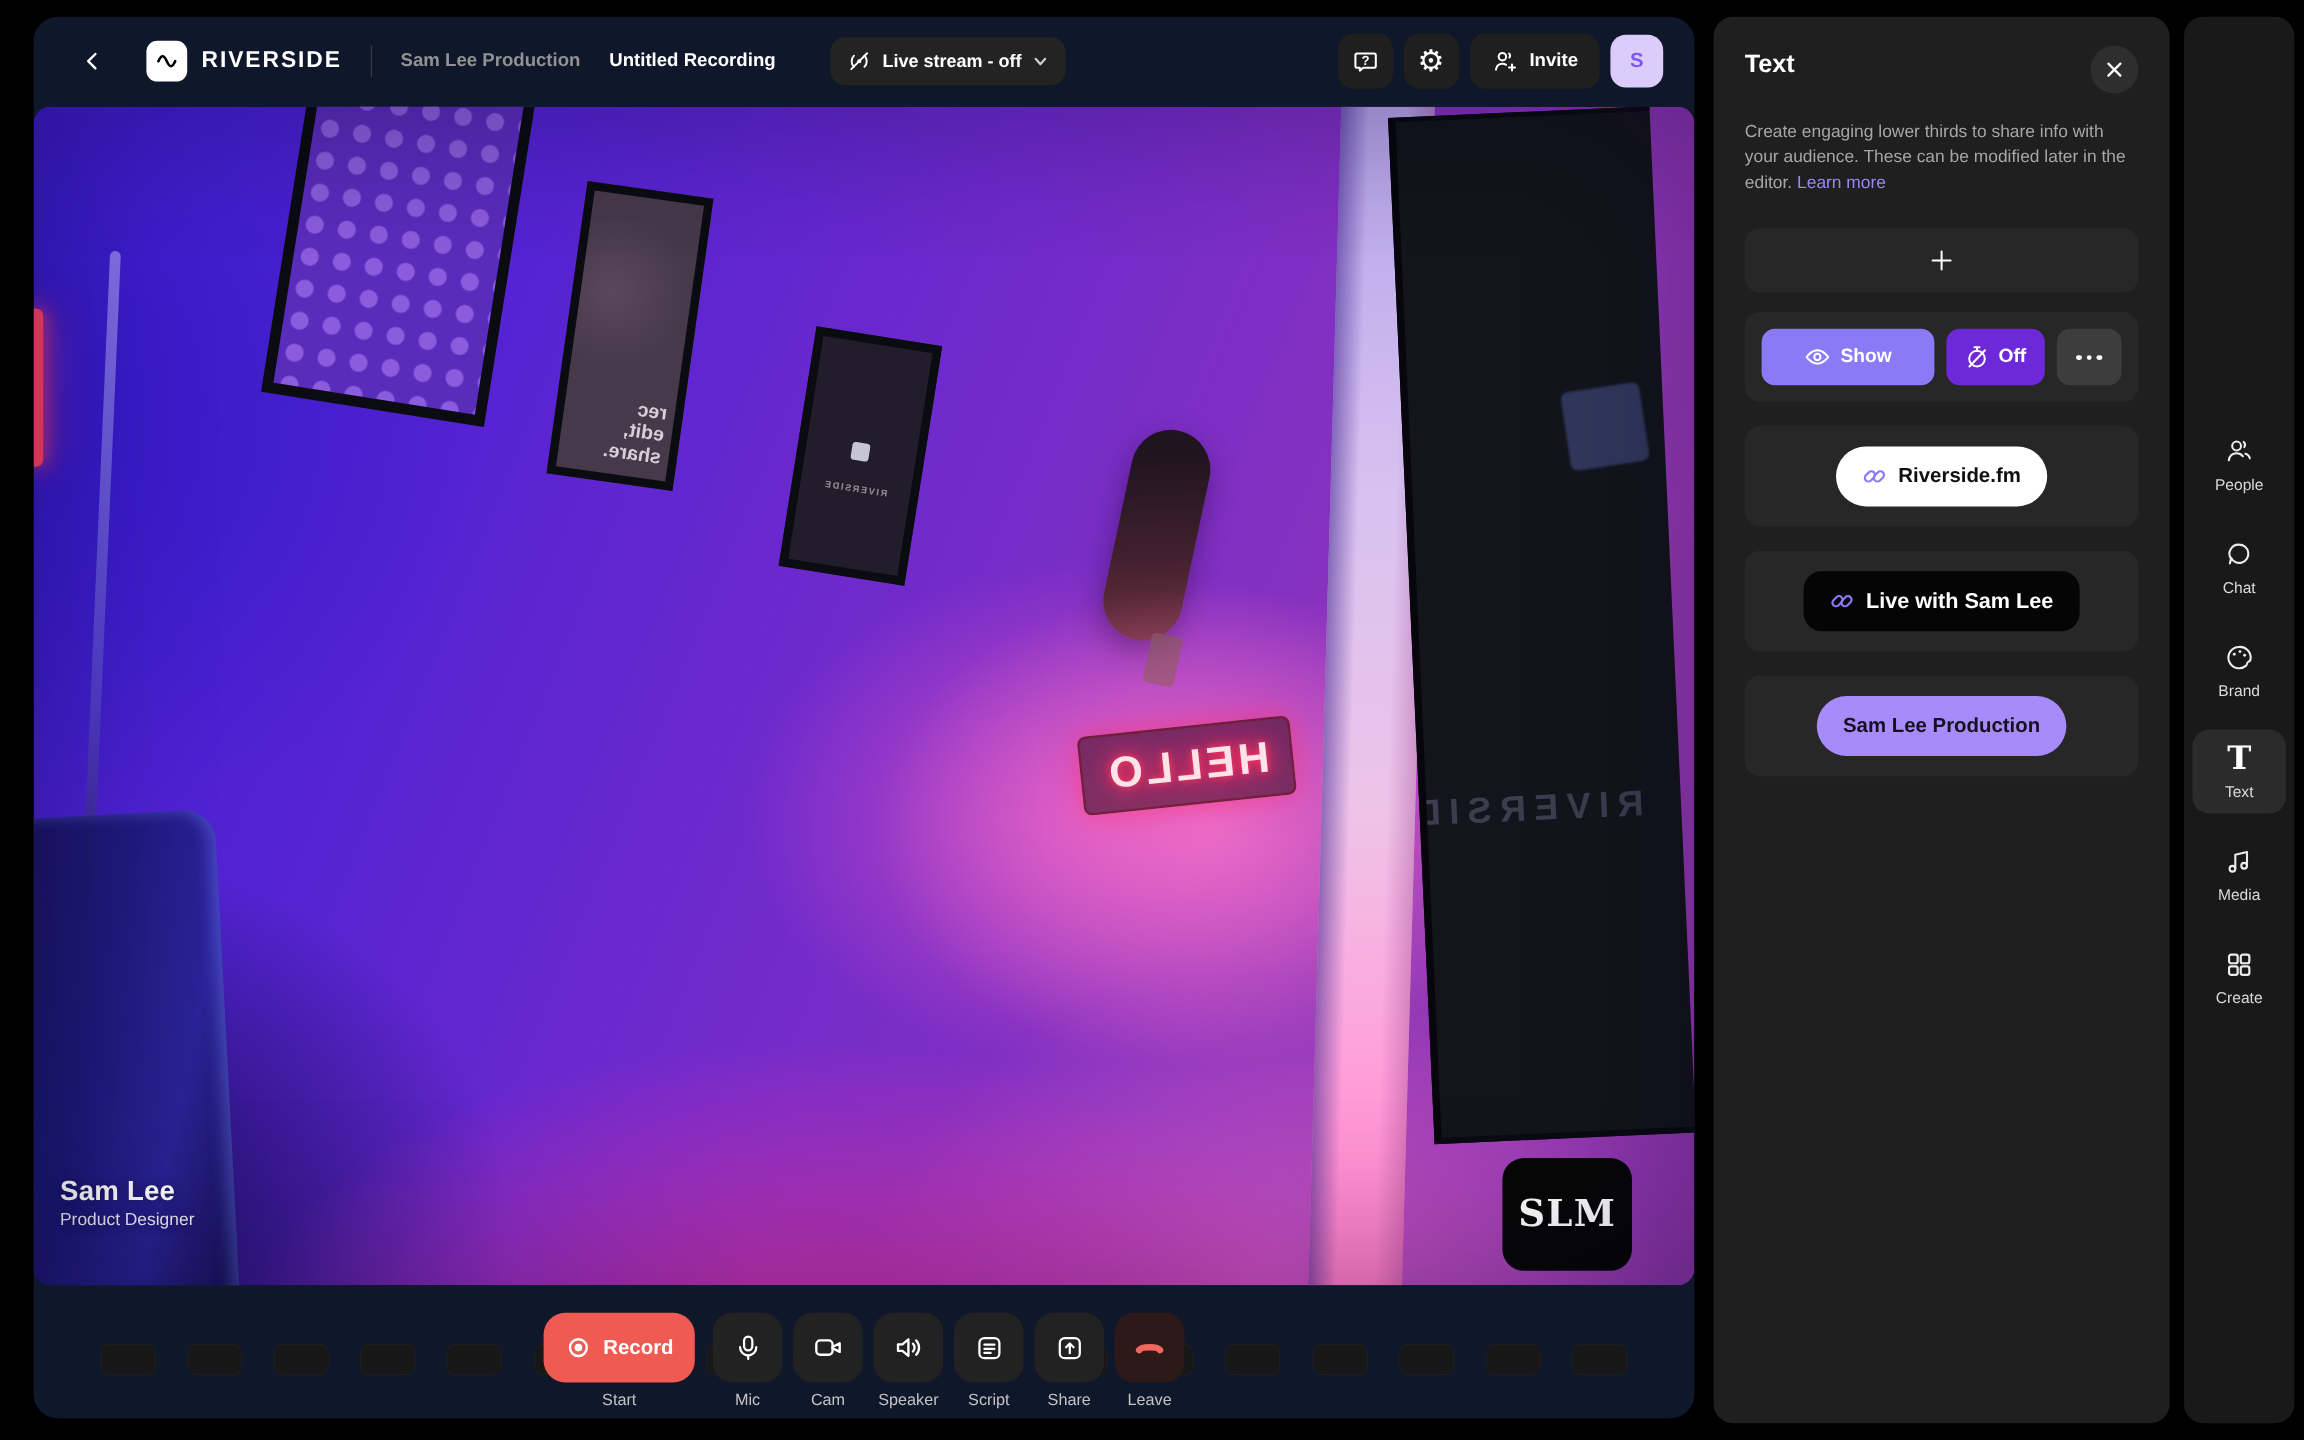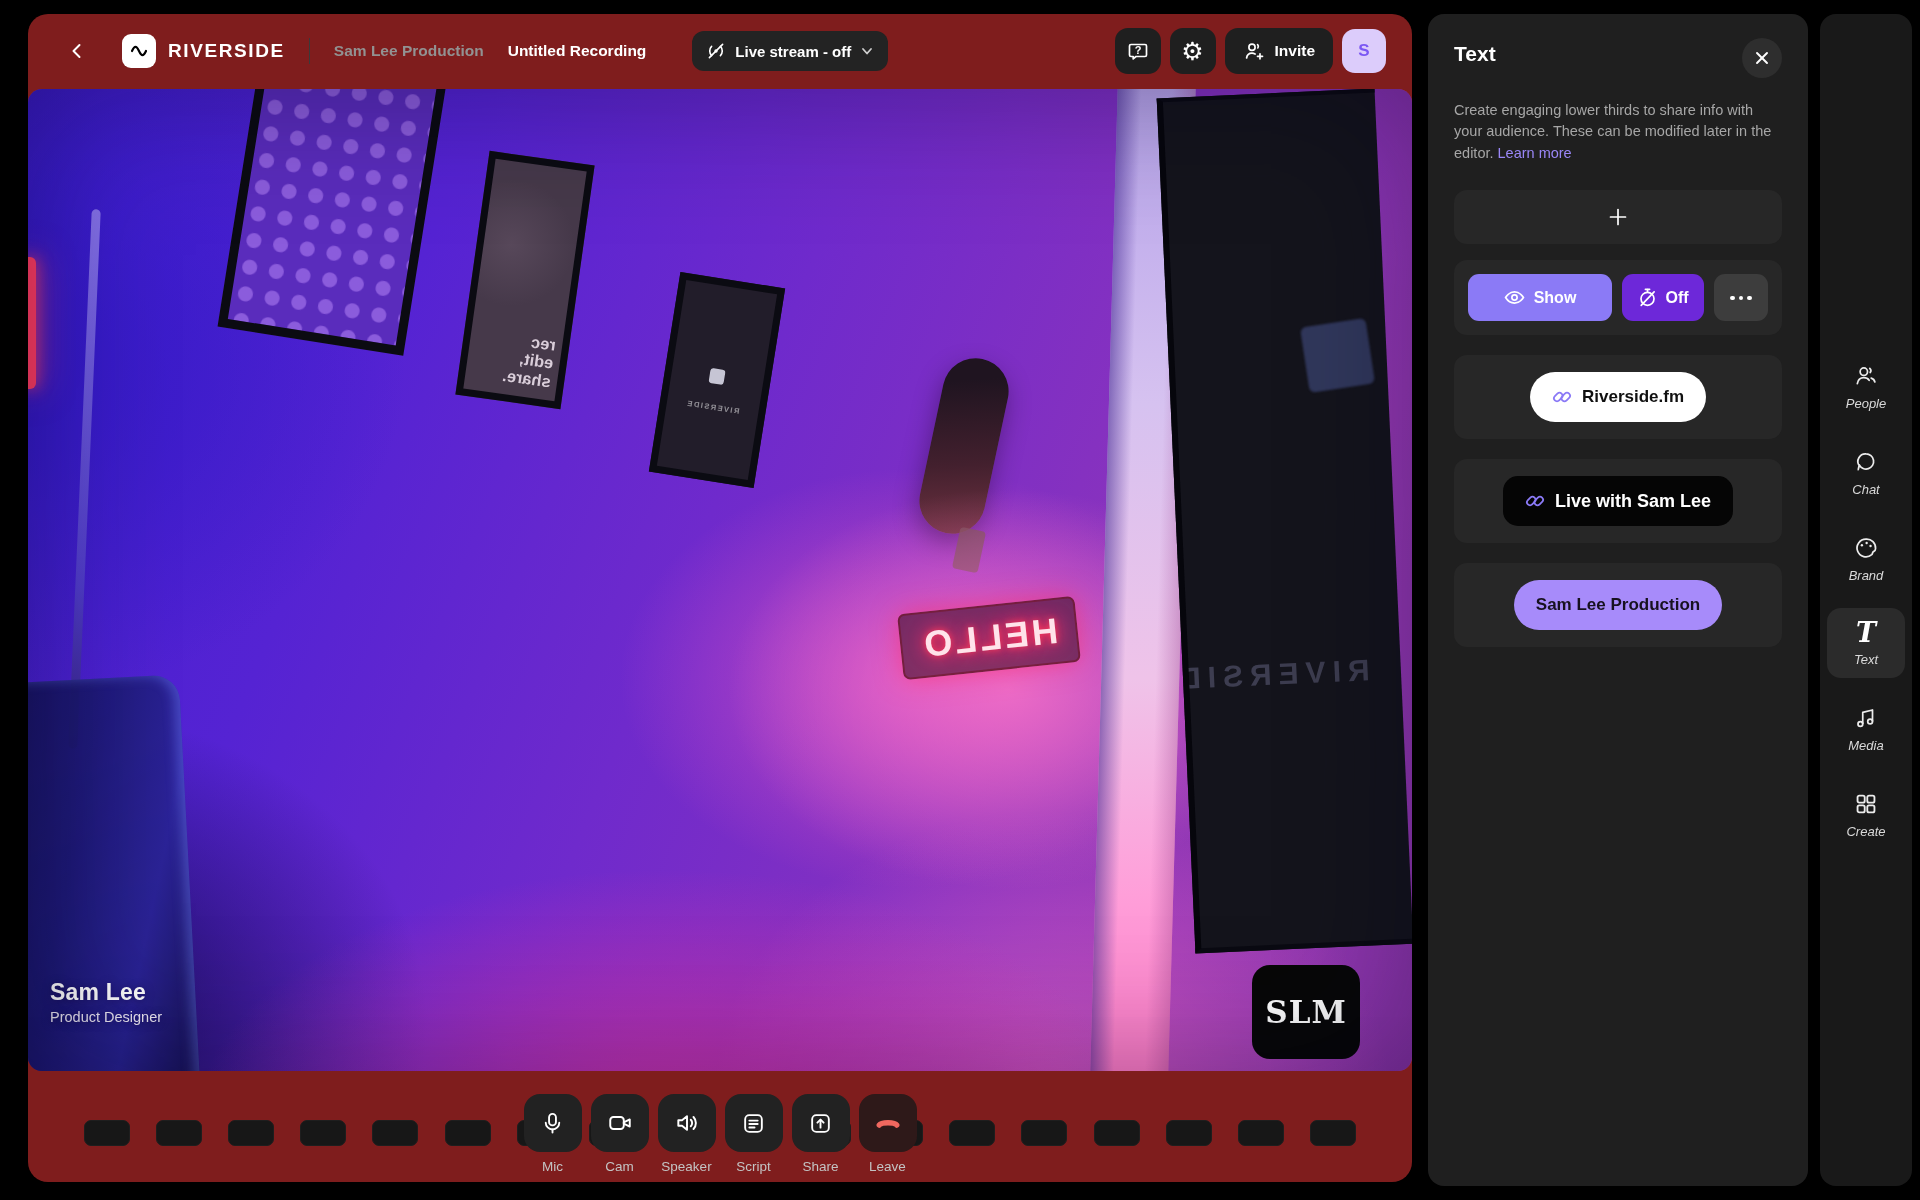--- a/index.html
+++ b/index.html
@@ -1,21 +1,21 @@
 <!DOCTYPE html>
 <html><head>
 <meta charset="utf-8">
 <style>
   * { margin:0; padding:0; box-sizing:border-box; }
   html,body { width:1920px; height:1200px; background:#000; overflow:hidden;
               font-family:"Liberation Sans","DejaVu Sans",sans-serif; color:#fff; }
 
   
   .stage { position:absolute; left:28px; top:14px; width:1384px; height:1168px;
-           background:#7f1d1d; border-radius:20px; overflow:hidden; }
+           background:#0f172a; border-radius:20px; overflow:hidden; }
 
   
   .topbar { position:absolute; left:0; top:0; right:0; height:74px; display:flex;
             align-items:center; padding:0 26px; gap:0; }
   .iconbtn { width:46px; height:46px; border-radius:13px; display:flex; align-items:center;
              justify-content:center; background:transparent; flex:0 0 auto; cursor:pointer; }
   .iconbtn.boxed { background:#1f1f1f; }
   .logo-sq { width:34px; height:34px; background:#fff; border-radius:9px; display:flex;
              align-items:center; justify-content:center; margin-left:22px; }
   .brand { font-size:19px; font-weight:800; letter-spacing:1.6px; margin-left:12px; }
@@ -156,21 +156,21 @@
              font-size:17px; font-weight:800; }
   .lt-pill.white { background:#fff; color:#101010; border-radius:999px; }
   .lt-pill.black { background:#050505; color:#fff; border-radius:15px; font-size:18px; }
   .lt-pill.purple { background:#a78bfa; color:#17111f; border-radius:999px; }
 
   
   .sidebar { position:absolute; left:1820px; top:14px; width:92px; height:1172px;
              background:#191919; border-radius:16px; display:flex; flex-direction:column;
              align-items:center; justify-content:center; gap:14px; }
   .sb-item { width:78px; padding:13px 0 11px; border-radius:14px; display:flex; flex-direction:column;
-             align-items:center; gap:7px; cursor:pointer;font-style:italic; }
+             align-items:center; gap:7px; cursor:pointer; }
   .sb-item.active { background:#2b2b2b; }
   .sb-label { font-size:13px; color:#d9d9d9; }
   .t-glyph { font-family:"DejaVu Serif","Liberation Serif",serif; font-size:27px; font-weight:700;
              line-height:24px; }
 
   svg { display:block; }
 </style>
 </head>
 <body>
 
@@ -294,20 +294,32 @@
     <div class="mb-key"></div>
     <div class="mb-key"></div>
     <div class="mb-key"></div>
     <div class="mb-key"></div>
     <div class="mb-key"></div>
     <div class="mb-key"></div>
     <div class="mb-key"></div>
   </div>
 
   <div class="toolbar">
+    <div class="tb-item record-item">
+      <div class="btn-record">
+        <span>
+          <svg width="22" height="22" viewBox="0 0 22 22" fill="none">
+              <circle cx="11" cy="11" r="7" stroke="#fff" stroke-width="2"></circle>
+              <circle cx="11" cy="11" r="3.2" fill="#fff"></circle>
+            </svg>
+        </span>
+        <span>Record</span>
+      </div>
+      <div class="tb-label">Start</div>
+    </div>
 
     <div class="tb-item">
       <div class="btn-sq">
         <span>
           <svg width="25" height="25" viewBox="0 0 24 24" fill="none" stroke="#fff" stroke-width="1.8" stroke-linecap="round">
               <rect x="8.7" y="2.8" width="6.6" height="11" rx="3.3"></rect>
               <path d="M5.5 11.2a6.5 6.5 0 0 0 13 0"></path>
               <line x1="12" y1="17.7" x2="12" y2="20.6"></line>
             </svg>
         </span>

